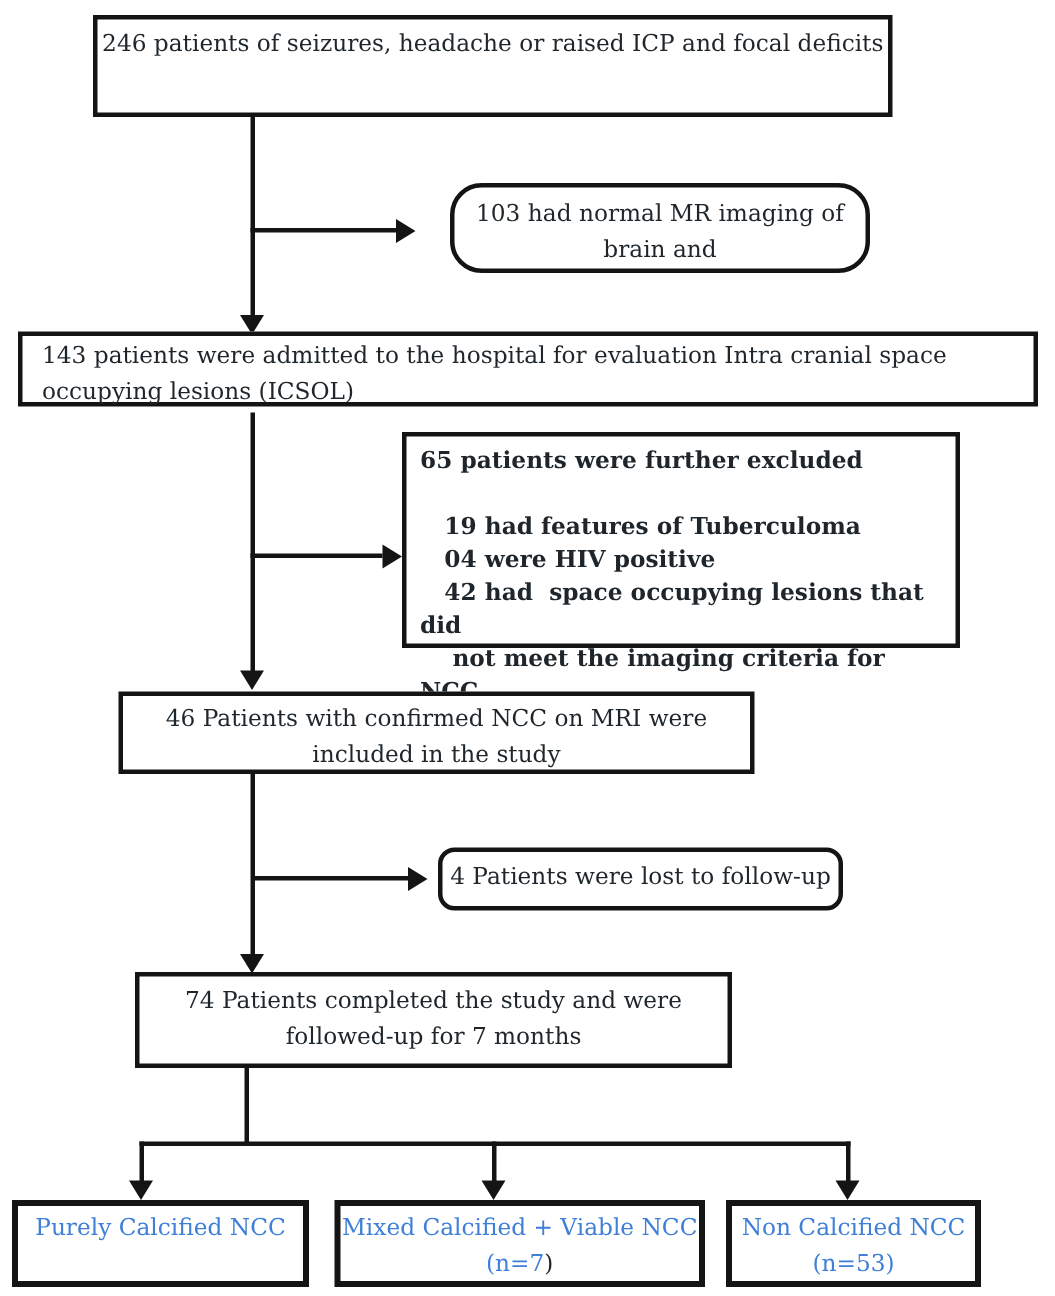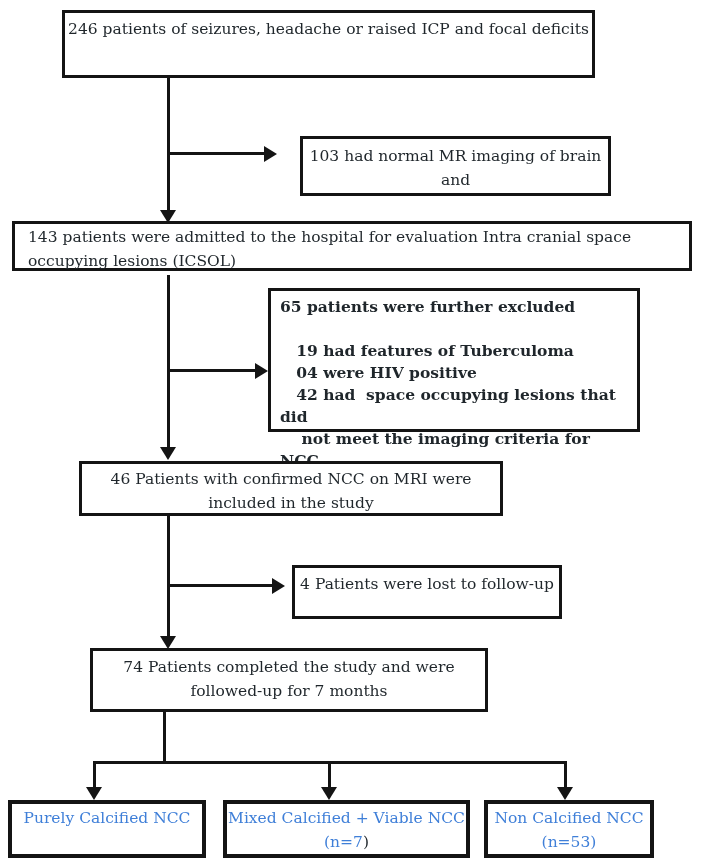--- a/index.html
+++ b/index.html
@@ -38,26 +38,26 @@
   }
   .arr-r {
     position: absolute;
     width: 0; height: 0;
     border-top: 8px solid transparent;
     border-bottom: 8px solid transparent;
     border-left: 13px solid #141414;
   }
   
   #b-screened   { left: 62px;  top: 10px;  width: 533px; height: 68px;  padding-top: 4px; }
-  #b-normalmri  { left: 300px; top: 136px; width: 311px; height: 60px;  padding-top: 5px; }
+  #b-normalmri  { left: 300px; top: 122px; width: 280px; height: 60px;  padding-top: 5px; border-radius: 21px; }
   #b-admitted   { left: 12px;  top: 221px; width: 680px; height: 50px;  padding: 1px 6px 0 13px; }
   #b-excluded2  { left: 268px; top: 288px; width: 372px; height: 144px; padding: 5px 4px 0 9px;
                   line-height: 22px; white-space: pre-wrap; font-weight: bold; }
   #b-confirmed  { left: 79px;  top: 461px; width: 424px; height: 55px;  padding-top: 3px; }
-  #b-lost       { left: 292px; top: 565px; width: 270px; height: 54px;  padding-top: 4px; }
+  #b-lost       { left: 292px; top: 565px; width: 270px; height: 42px;  padding-top: 4px; border-radius: 11px; }
   #b-completed  { left: 90px;  top: 648px; width: 398px; height: 64px;  padding-top: 4px; }
   .outcome {
     top: 800px; height: 58px;
     border-width: 4px;
     color: #3f7fd8;
     padding-top: 2px;
   }
   #b-out-pure  { left: 8px;   width: 198px; }
   #b-out-mixed { left: 223px; width: 247px; }
   #b-out-non   { left: 484px; width: 170px; }

